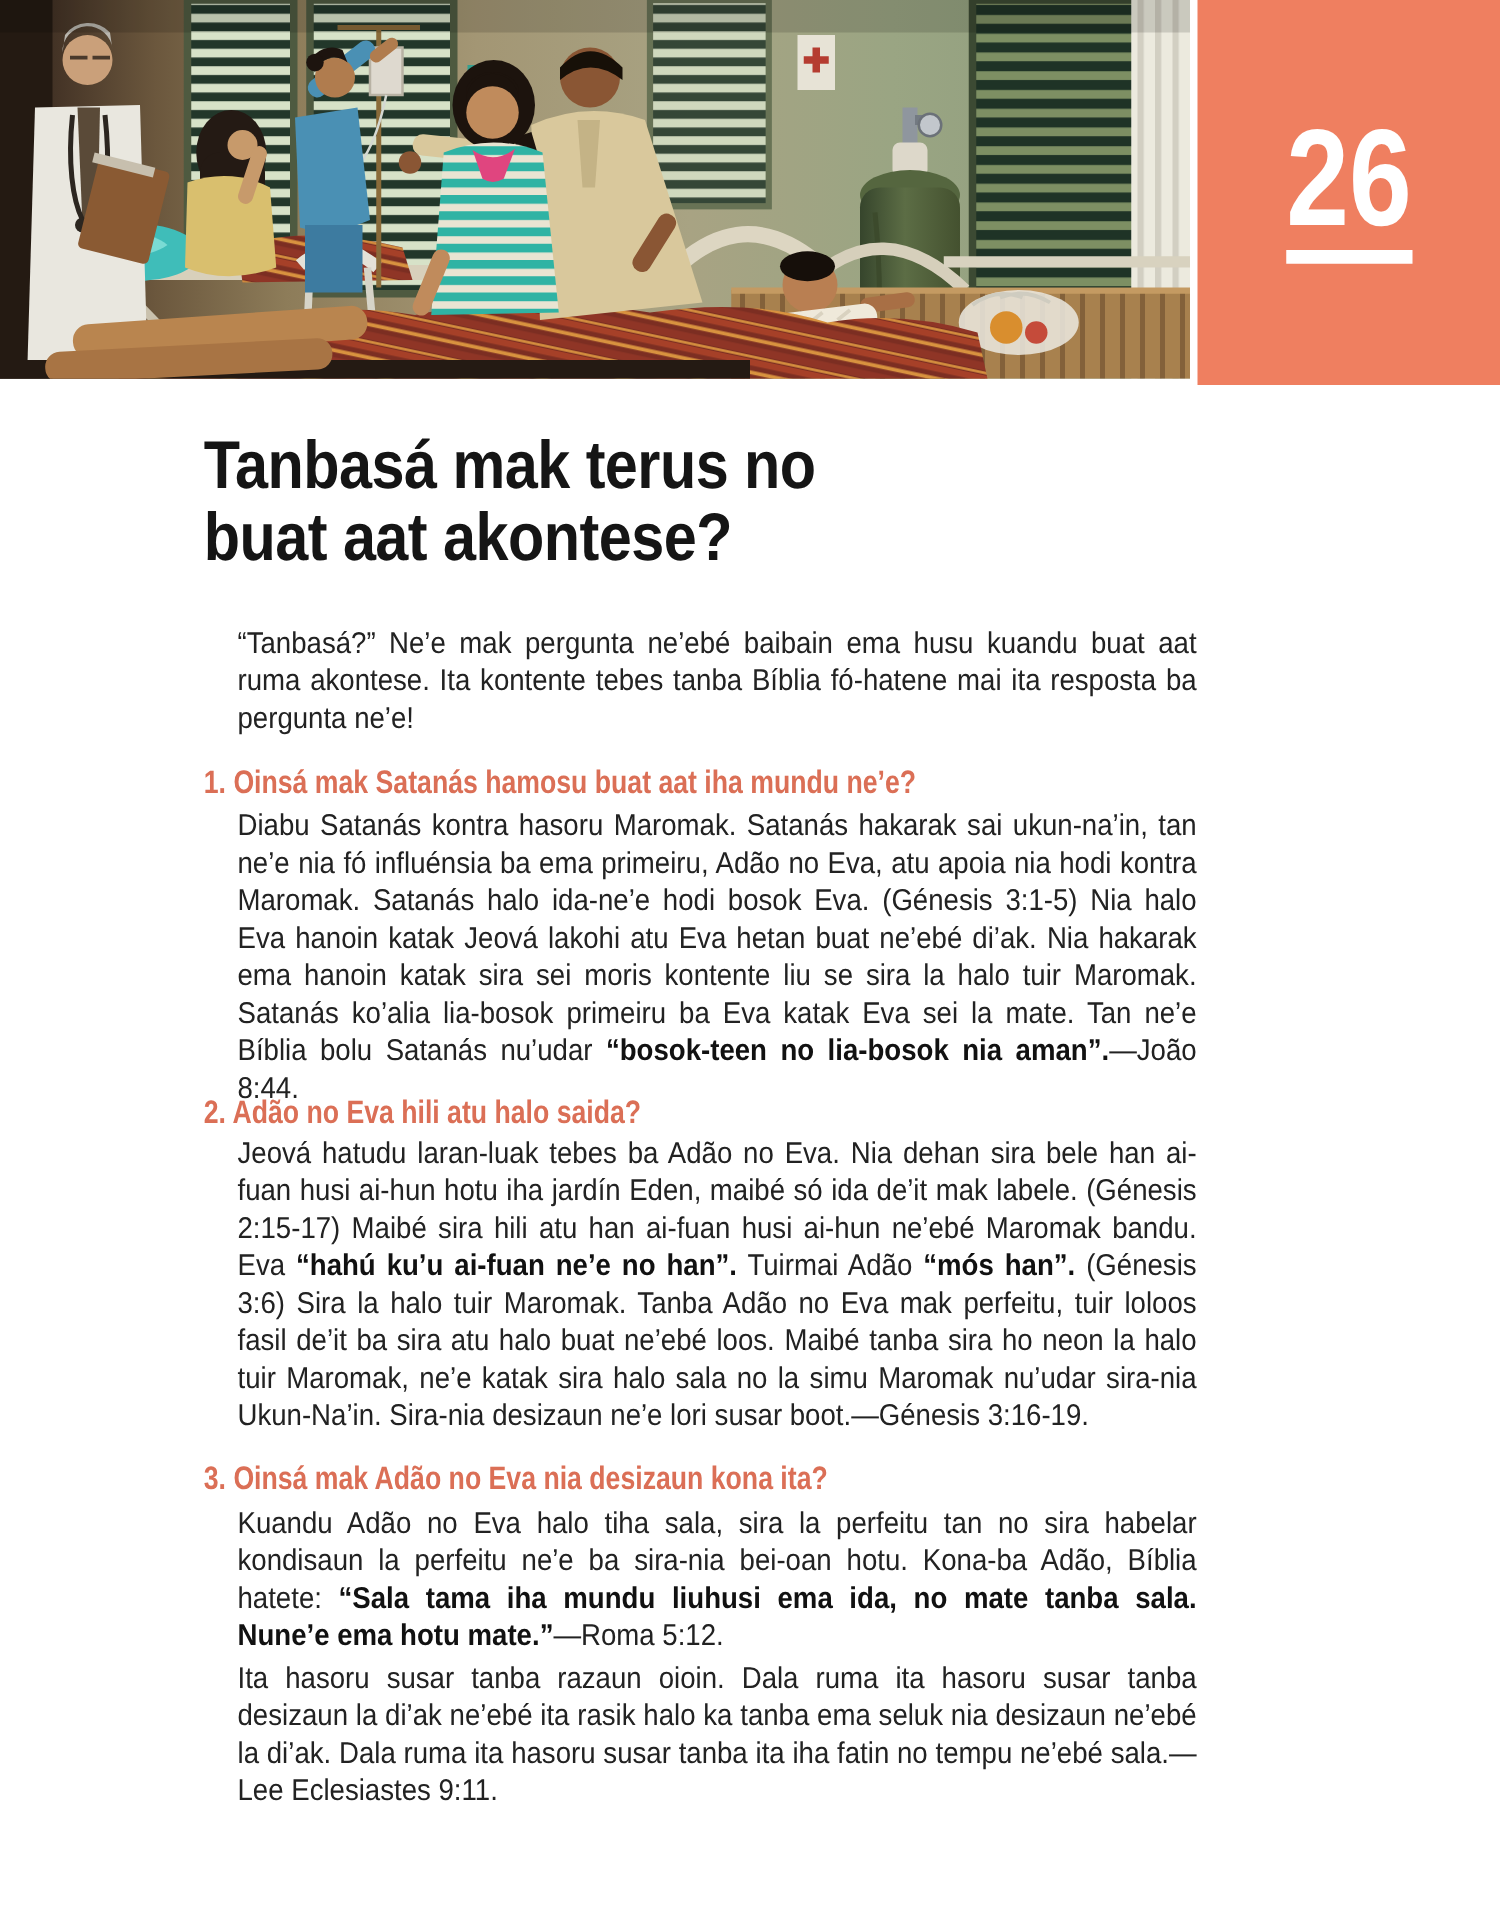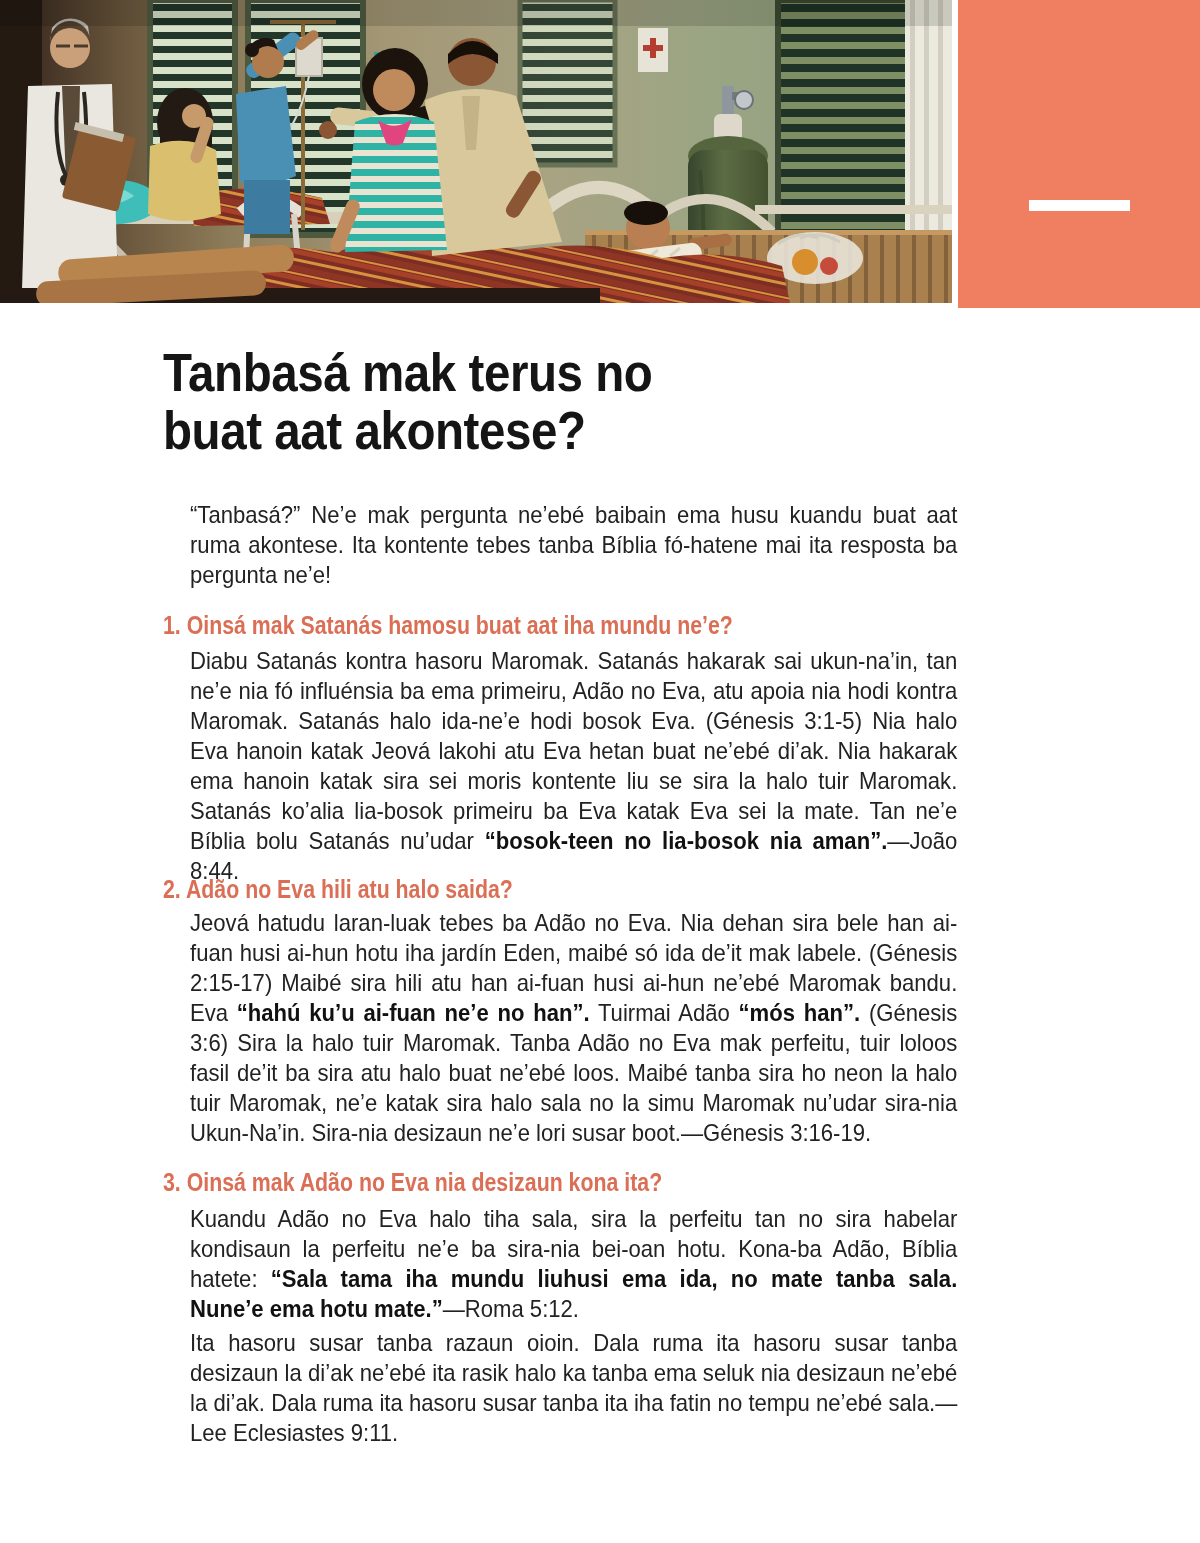--- a/index.html
+++ b/index.html
@@ -217,20 +217,21 @@
         <rect x="0" y="288" width="600" height="15" fill="#241a13"></rect>
         <rect x="58" y="252" width="236" height="27" rx="13" transform="rotate(-4 176 264)" fill="#b9854f"></rect>
         <rect x="36" y="276" width="230" height="25" rx="12" transform="rotate(-3 150 288)" fill="#a87444"></rect>
       </g>
 
       <rect width="952" height="26" fill="#000" opacity=".14"></rect>
     </svg>
   </div>
 
   <div class="badge">
+    <div class="num"><span>26</span></div>
     <div class="bar"></div>
   </div>
 
   <h1 class="title">
     <span>Tanbasá mak terus no</span>
     <span>buat aat akontese?</span>
   </h1>
 
   <p class="bodyp" style="top:500px">
     <span>“Tanbasá?” Ne’e mak pergunta ne’ebé baibain ema husu kuandu buat aat ruma akontese. Ita kontente tebes tanba Bíblia fó-hatene mai ita resposta ba pergunta ne’e!</span>

